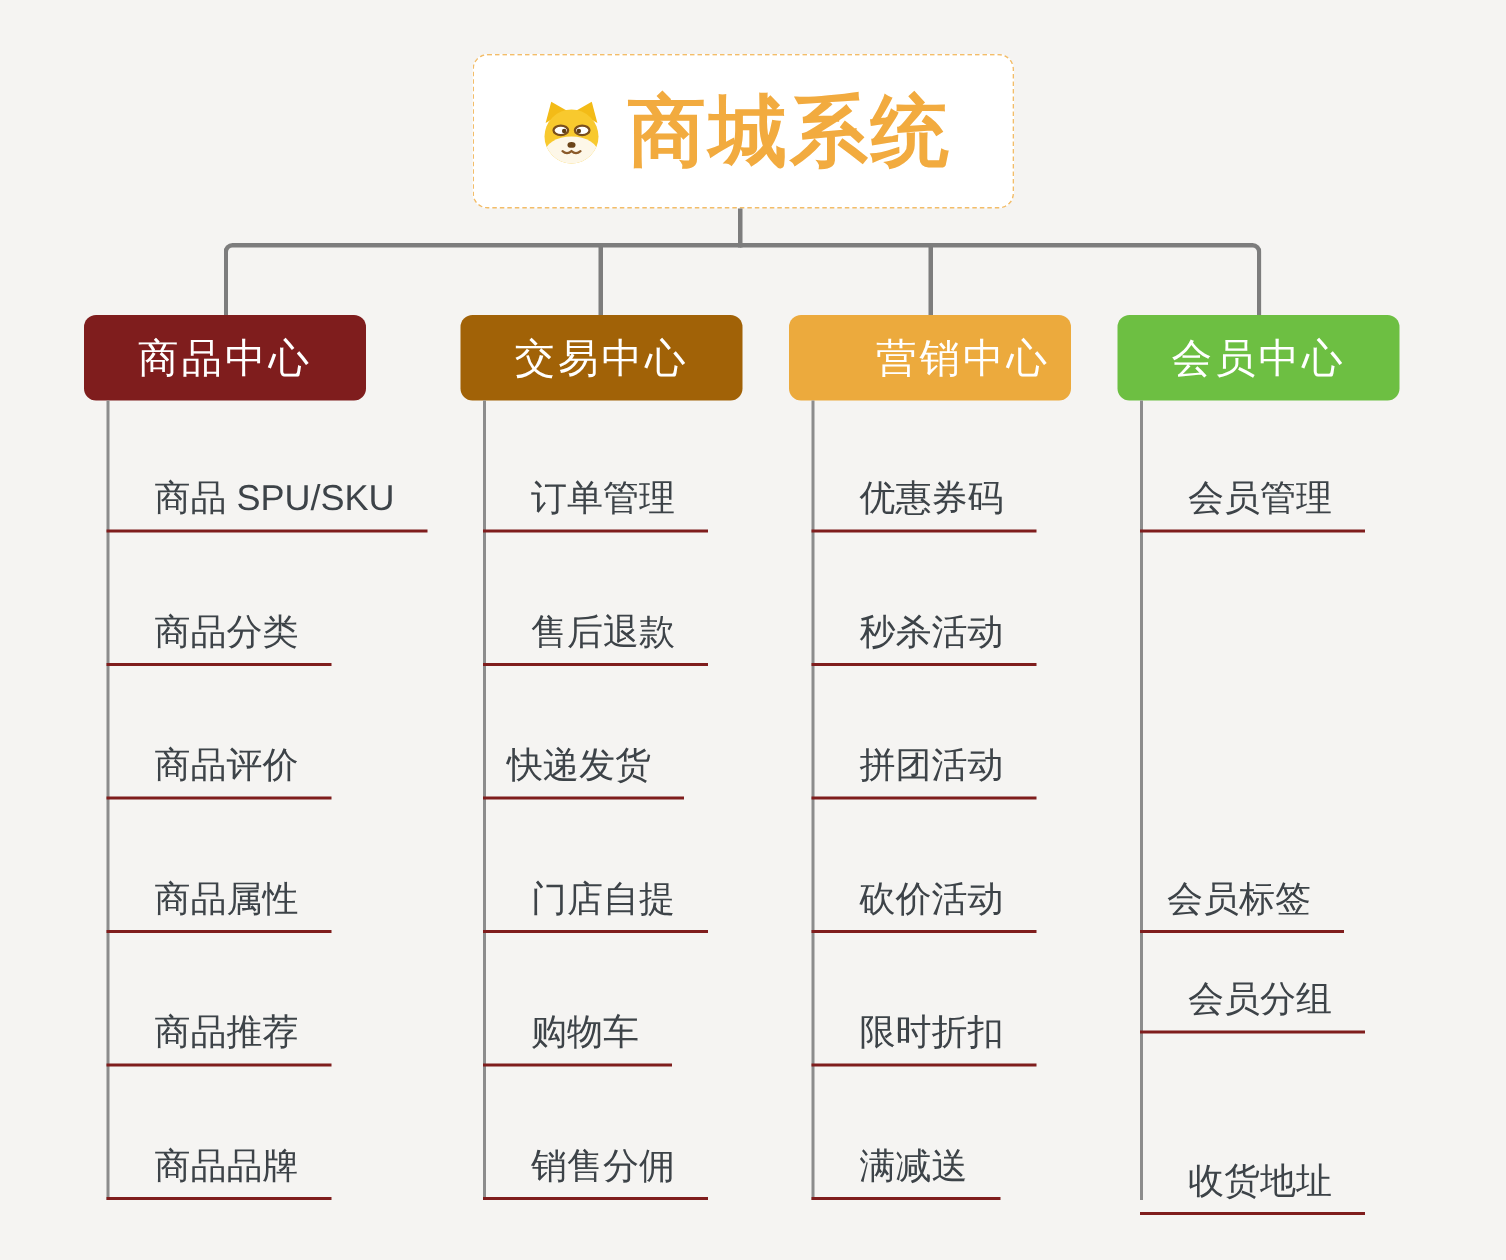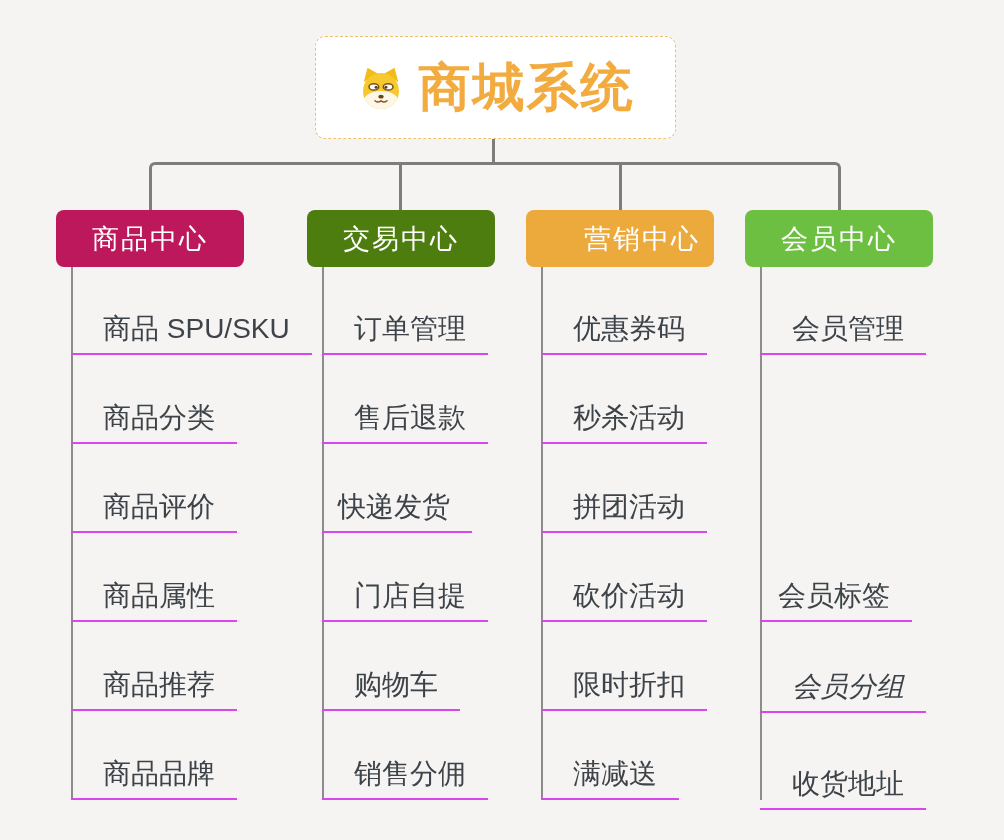--- a/index.html
+++ b/index.html
@@ -75,22 +75,22 @@
     width:2px;height:533px;
     background:#8c8c8c;
   }
   .child-node{
     position:absolute;
     left:15px;
     height:44px;
     box-sizing:border-box;
     display:flex;align-items:flex-end;
     padding:0 22px 5px 32px;
-    border-bottom:2px solid #d946ef;
-    font-size:28px;
+    border-bottom:2px solid #7f1d1d;
+    font-size:24px;
     color:#3d4348;
     white-space:nowrap;
     cursor:default;
   }
 </style>
 </head>
 <body>
 
 <div class="canvas">
 
@@ -117,31 +117,31 @@
     <span class="root-title">商城系统</span>
   </div>
 
   <div class="line stem"></div>
   <div class="l-shape l-left"></div>
   <div class="l-shape l-right"></div>
   <div class="line drop-a"></div>
   <div class="line drop-b"></div>
 
 <div class="branch" style="left: 56px;">
-      <div class="branch-header" style="background: #be185d;">商品中心</div>
+      <div class="branch-header" style="background: #7f1d1d;">商品中心</div>
       <div class="branch-vline"></div>
     <div class="child-node" style="top: 101px;">商品 SPU/SKU</div>
       <div class="child-node" style="top: 190px;">商品分类</div>
       <div class="child-node" style="top: 279px;">商品评价</div>
       <div class="child-node" style="top: 368px;">商品属性</div>
       <div class="child-node" style="top: 457px;">商品推荐</div>
       <div class="child-node" style="top: 546px;">商品品牌</div>
     </div>
     <div class="branch" style="left: 307px;">
-      <div class="branch-header" style="background: #4d7c0f; text-align: center;">交易中心</div>
+      <div class="branch-header" style="background: #a16207; text-align: center;">交易中心</div>
       <div class="branch-vline"></div>
     <div class="child-node" style="top: 101px;">订单管理</div>
       <div class="child-node" style="top: 190px;">售后退款</div>
       <div class="child-node" style="top: 279px; padding-left: 16px;">快递发货</div>
       <div class="child-node" style="top: 368px;">门店自提</div>
       <div class="child-node" style="top: 457px;">购物车</div>
       <div class="child-node" style="top: 546px;">销售分佣</div>
     </div>
     <div class="branch" style="left: 526px;">
       <div class="branch-header" style="background: rgb(236, 170, 61); padding-left: 44px;">营销中心</div>
@@ -151,16 +151,16 @@
       <div class="child-node" style="top: 279px;">拼团活动</div>
       <div class="child-node" style="top: 368px;">砍价活动</div>
       <div class="child-node" style="top: 457px;">限时折扣</div>
       <div class="child-node" style="top: 546px;">满减送</div>
     </div>
     <div class="branch" style="left: 745px;">
       <div class="branch-header" style="background: rgb(109, 191, 66);">会员中心</div>
       <div class="branch-vline"></div>
     <div class="child-node" style="top: 101px;">会员管理</div>
       <div class="child-node" style="top: 368px; padding-left: 18px;">会员标签</div>
-      <div class="child-node" style="top: 459px; font-style: italic;">会员分组</div>
+      <div class="child-node" style="top: 435px;">会员分组</div>
       <div class="child-node" style="top: 556px; font-family: Liberation Mono, monospace;">收货地址</div>
     </div>
   </div>
 
 </body></html>

